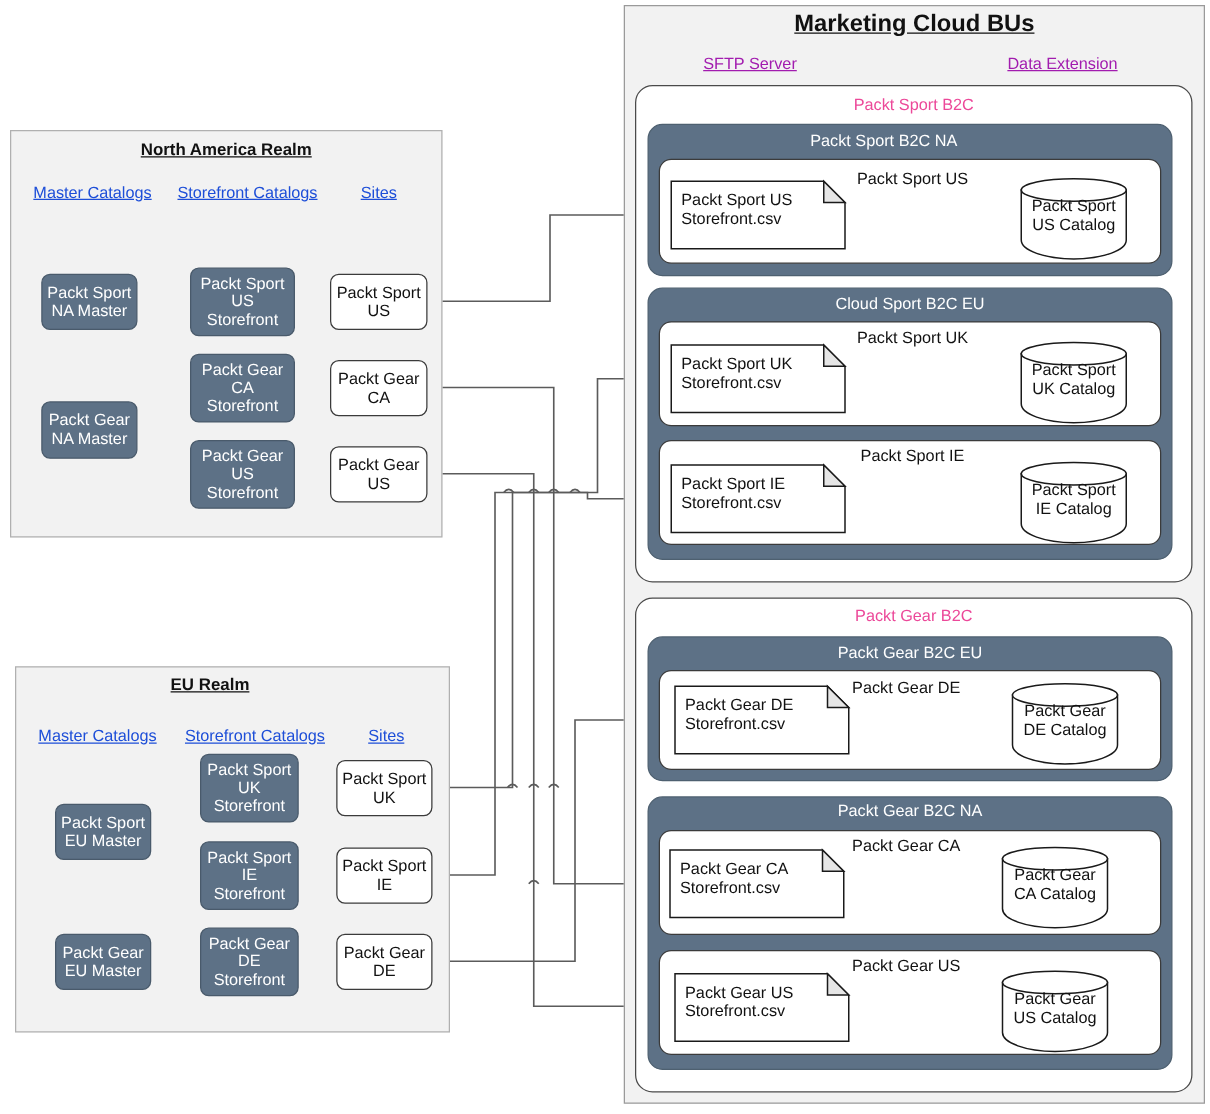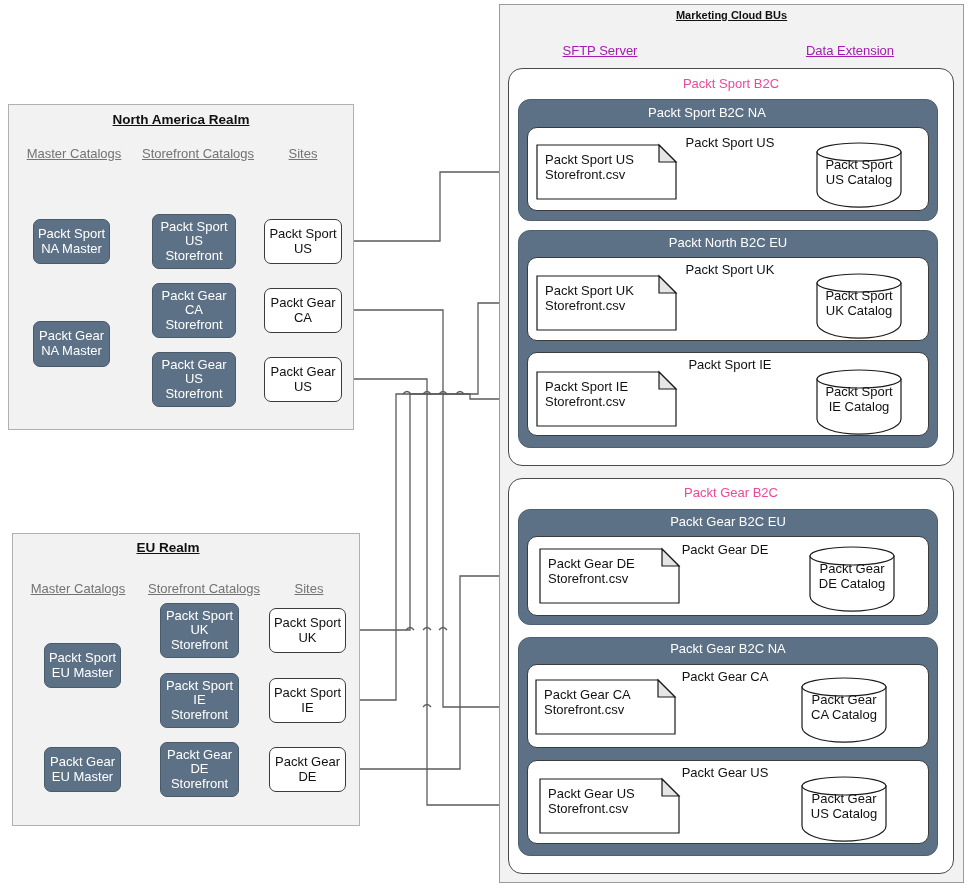--- a/index.html
+++ b/index.html
@@ -8,33 +8,33 @@
   #stage{position:absolute;left:0;top:0;width:968px;height:891px;}
   svg.layer{position:absolute;left:0;top:0;width:968px;height:891px;pointer-events:none;}
 
   .box{position:absolute;box-sizing:border-box;display:flex;align-items:center;
        justify-content:center;text-align:center;line-height:1.12;}
 
   
   .realm{background:#f2f2f2;border:1px solid #b0b0b0;}
   .realm-title{position:absolute;font-weight:bold;font-size:13.5px;color:#111;
        text-decoration:underline;text-align:center;}
-  .col-head{position:absolute;font-size:13px;color:#737373;text-decoration:underline;
+  .col-head{position:absolute;font-size:13px;color:#1d4ed8;text-decoration:underline;
        text-align:center;}
 
   
   .slate{background:#5d7186;border:1px solid #495a6b;border-radius:7px;
        color:#ffffff;font-size:13px;}
   
   .site{background:#ffffff;border:1px solid #3b3b3b;border-radius:7px;
        color:#111;font-size:13px;}
 
   
   .mc-outer{background:#f2f2f2;border:1px solid #9a9a9a;}
-  .mc-title{position:absolute;font-weight:bold;font-size:11px;color:#111;
+  .mc-title{position:absolute;font-weight:bold;font-size:19px;color:#111;
        text-decoration:underline;text-align:center;}
   .mc-colhead{position:absolute;font-size:13px;color:#a21caf;text-decoration:underline;
        text-align:center;}
 
   
   .brand-card{background:#ffffff;border:1px solid #4a4a4a;border-radius:14px;}
   .brand-label{position:absolute;font-size:13px;color:#ec4899;text-align:center;}
 
   
   .bu-band{background:#5d7186;border:1px solid #4e6070;border-radius:12px;}
@@ -154,21 +154,21 @@
 
   <div class="box brand-card" style="left:508px;top:68px;width:446px;height:398px;"></div>
   <div class="brand-label" style="left:508px;top:76px;width:446px;">Packt Sport B2C</div>
 
   <div class="box bu-band" style="left:518px;top:99px;width:420px;height:122px;"></div>
   <div class="bu-label" style="left:497px;top:105px;width:420px;">Packt Sport B2C NA</div>
   <div class="box bu-row" style="left:527px;top:127px;width:402px;height:84px;"></div>
   <div class="row-label" style="left:600px;top:135px;width:260px;">Packt Sport US</div>
 
   <div class="box bu-band" style="left:518px;top:230px;width:420px;height:218px;"></div>
-  <div class="bu-label" style="left:518px;top:235px;width:420px;">Packt North B2C EU</div>
+  <div class="bu-label" style="left:518px;top:235px;width:420px;">Cloud Sport B2C EU</div>
   <div class="box bu-row" style="left:527px;top:257px;width:402px;height:84px;"></div>
   <div class="row-label" style="left:600px;top:262px;width:260px;">Packt Sport UK</div>
   <div class="box bu-row" style="left:527px;top:352px;width:402px;height:84px;"></div>
   <div class="row-label" style="left:600px;top:357px;width:260px;">Packt Sport IE</div>
 
   <div class="box brand-card" style="left:508px;top:478px;width:446px;height:396px;"></div>
   <div class="brand-label" style="left:508px;top:485px;width:446px;">Packt Gear B2C</div>
 
   <div class="box bu-band" style="left:518px;top:509px;width:420px;height:116px;"></div>
   <div class="bu-label" style="left:518px;top:514px;width:420px;">Packt Gear B2C EU</div>

